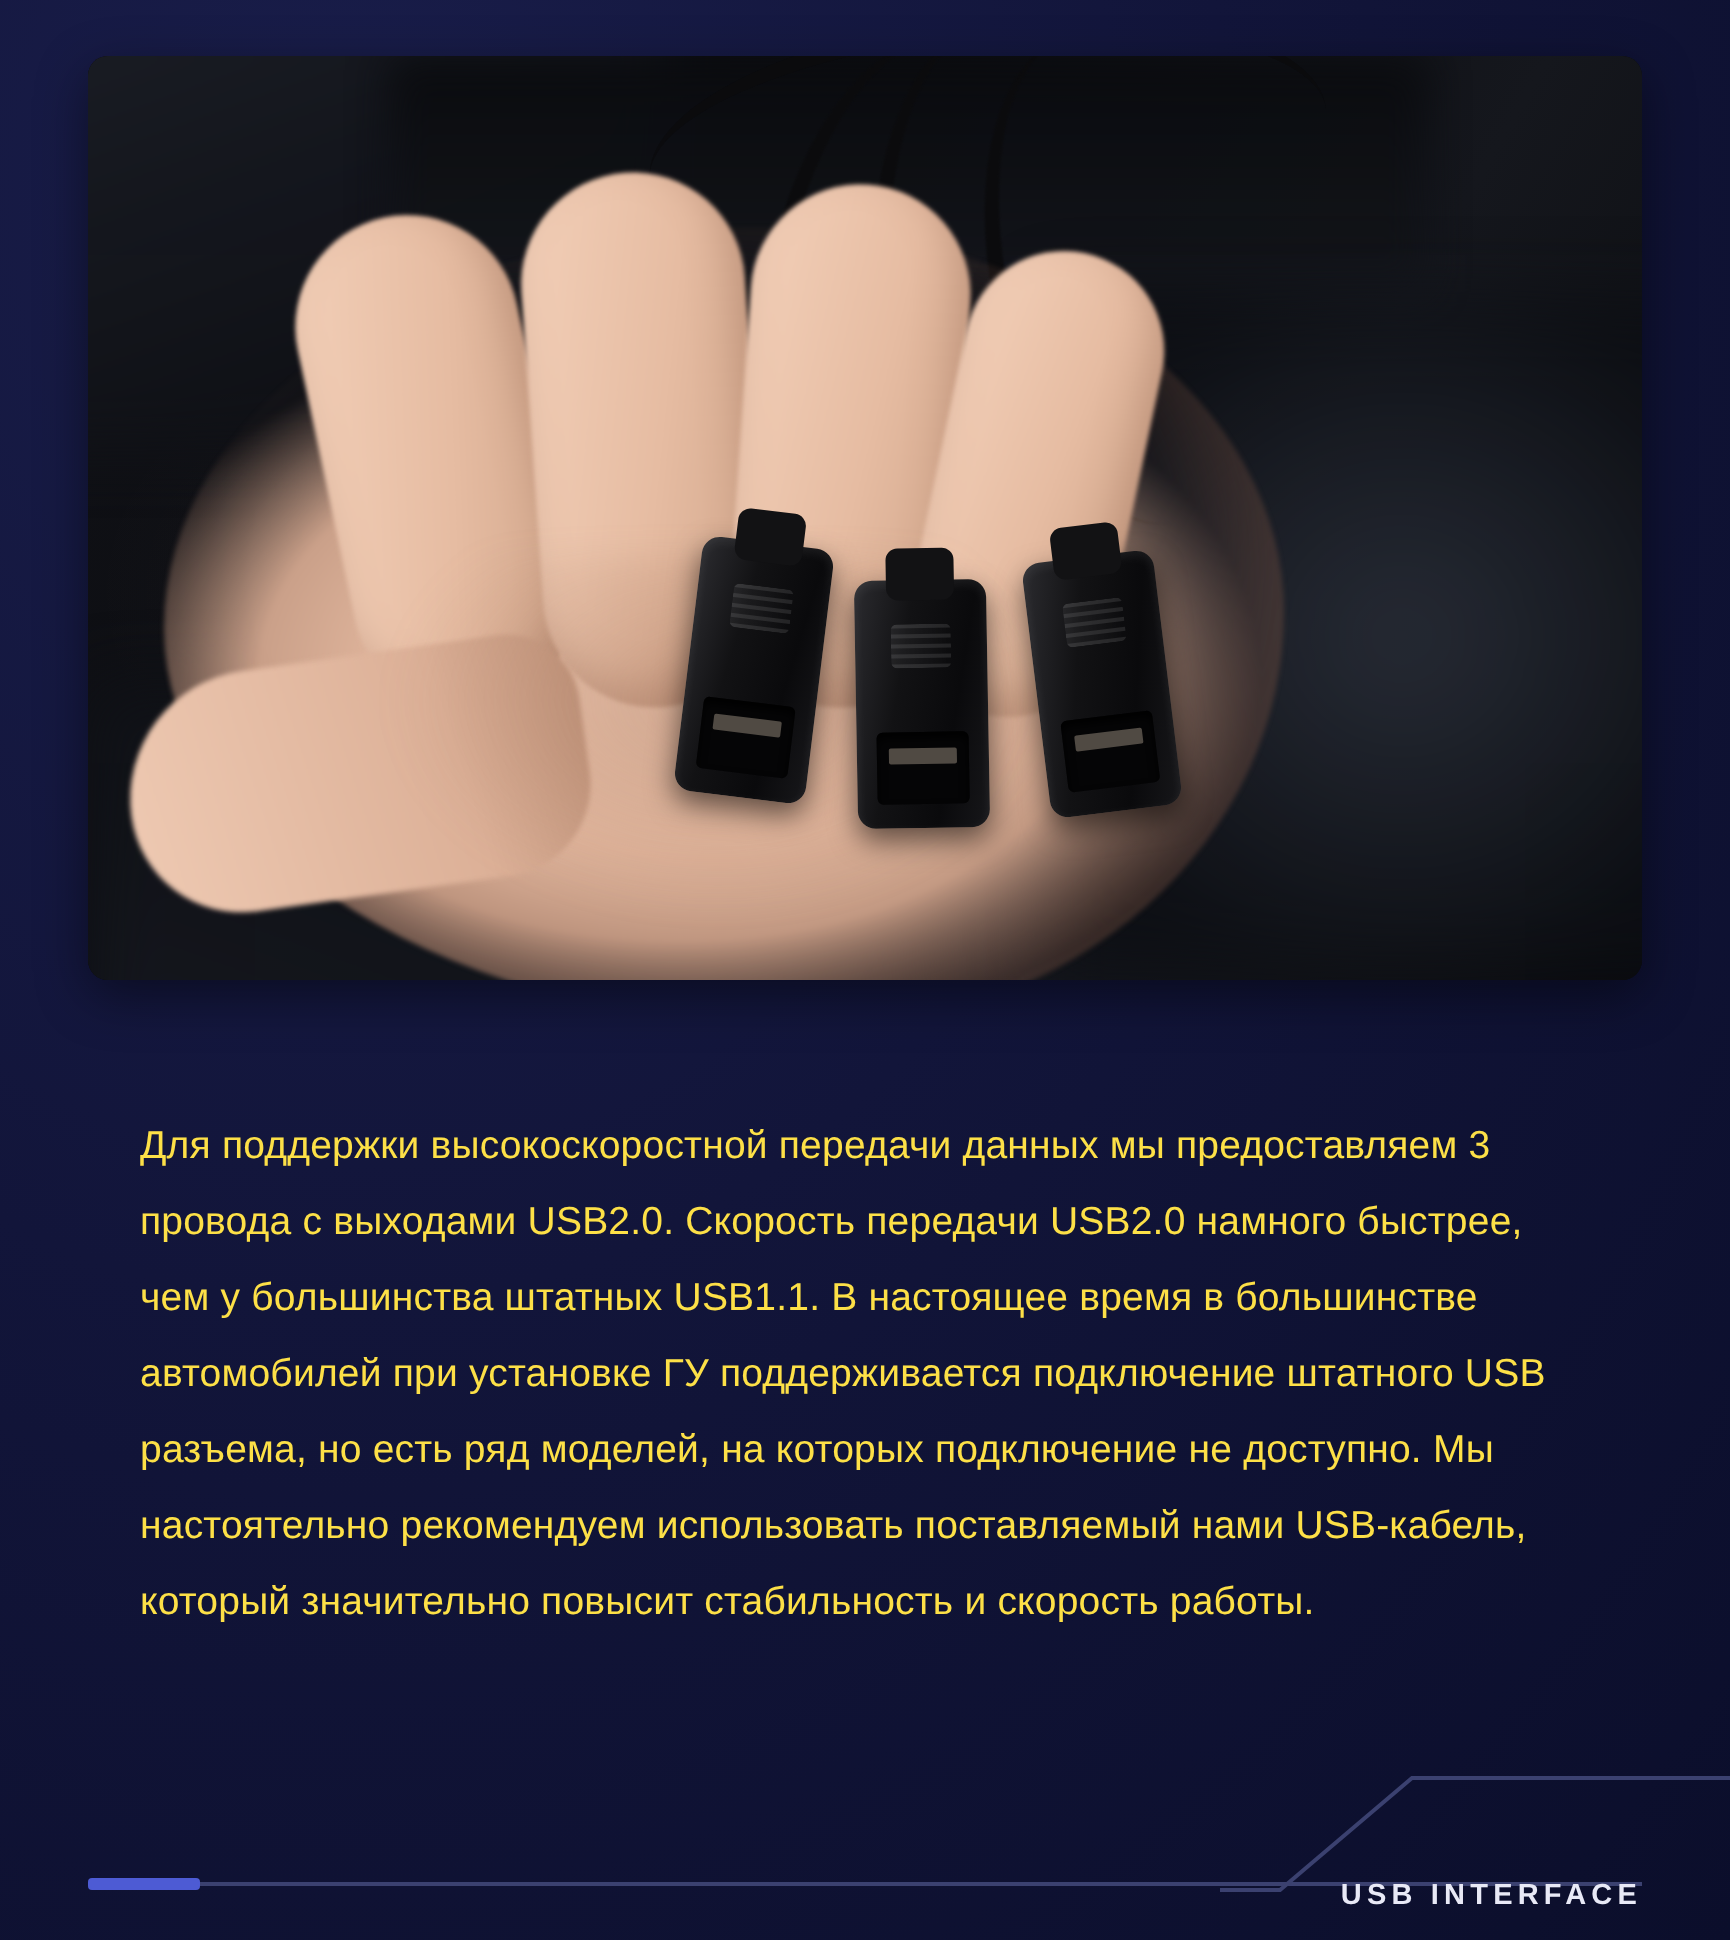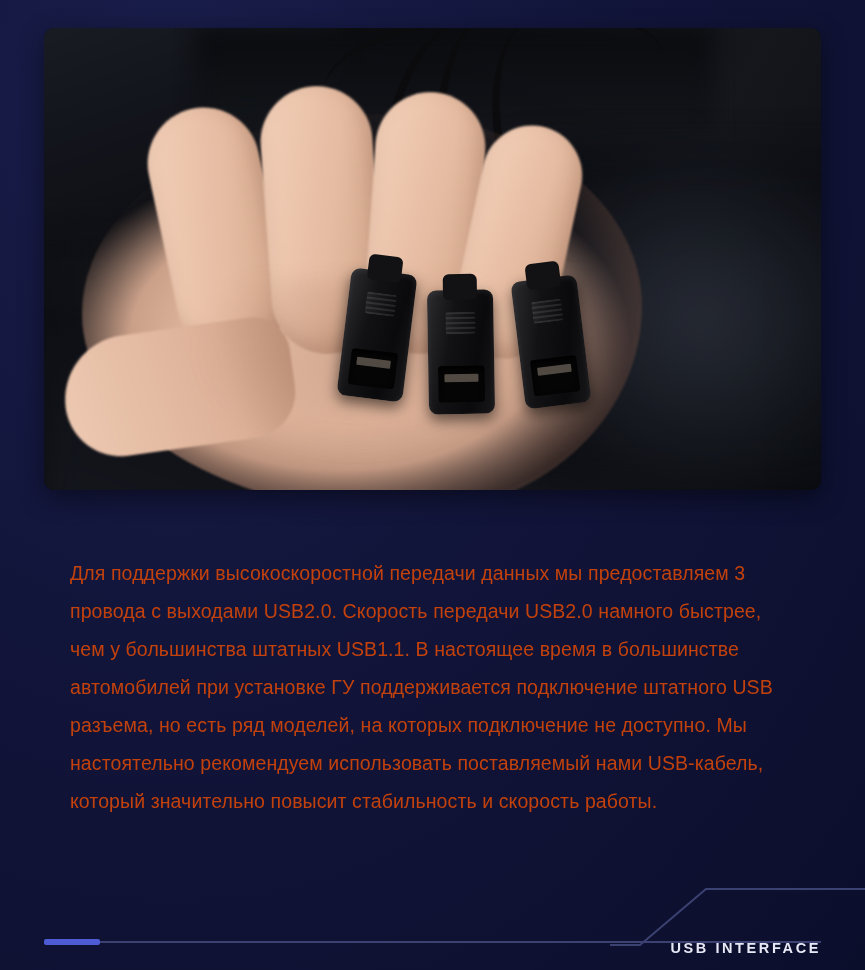--- a/index.html
+++ b/index.html
@@ -185,21 +185,21 @@
   .u1 { left: 300px; top: 243px; transform: rotate(7deg); }
   .u2 { left: 384px; top: 262px; transform: rotate(-1deg); height: 124px; }
   .u3 { left: 474px; top: 250px; transform: rotate(-7deg); }
 
   
   .copy {
     position: absolute;
     left: 70px;
     top: 534px;
     width: 725px;
-    color: #c2410c;
+    color: #fde047;
     font-size: 19.5px;
     line-height: 38px;
     letter-spacing: .1px;
     text-align: left;
   }
 
   
   .footer {
     position: absolute;
     left: 0;

